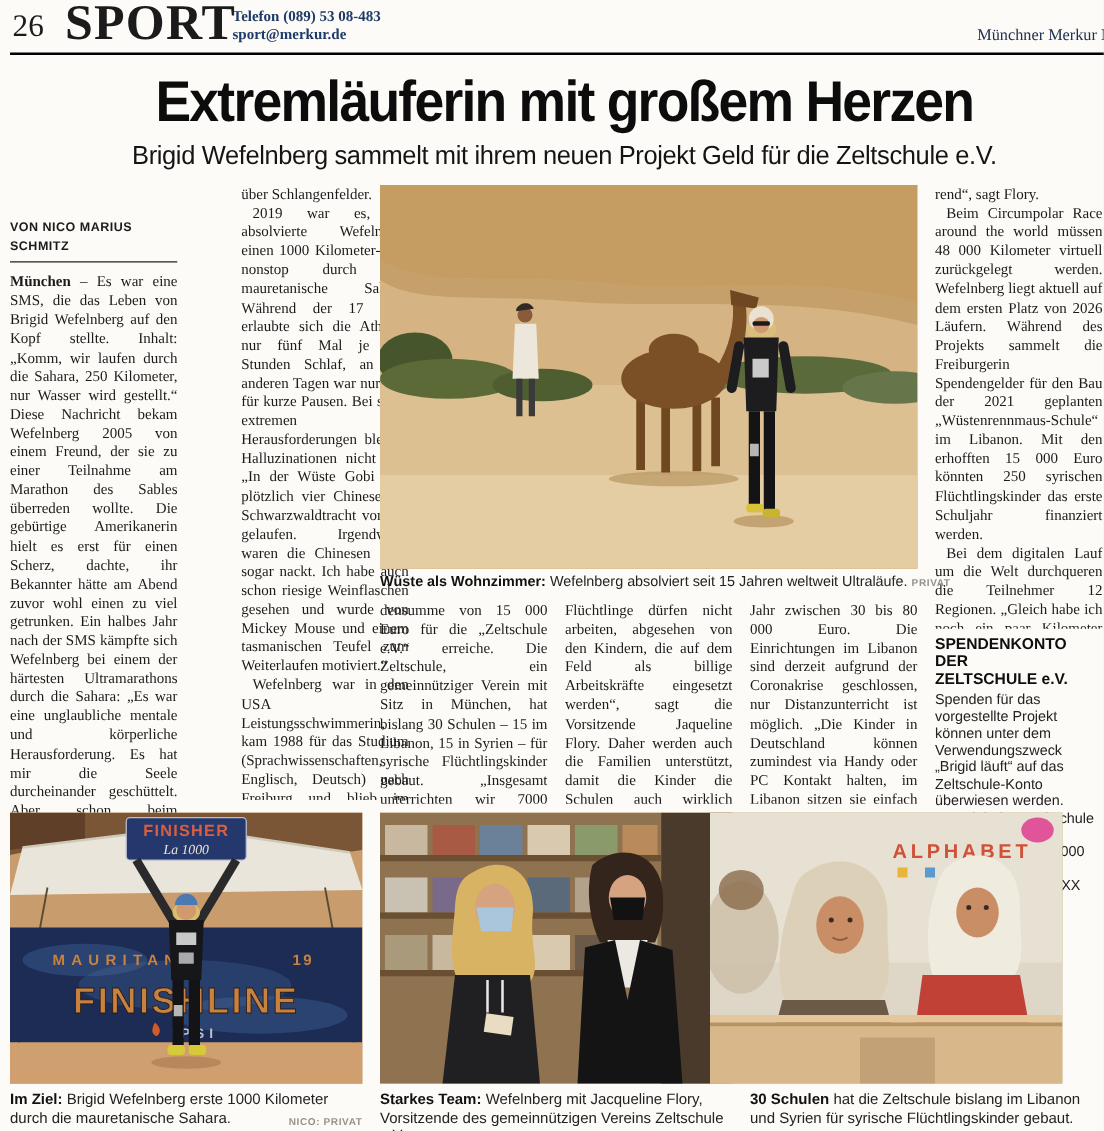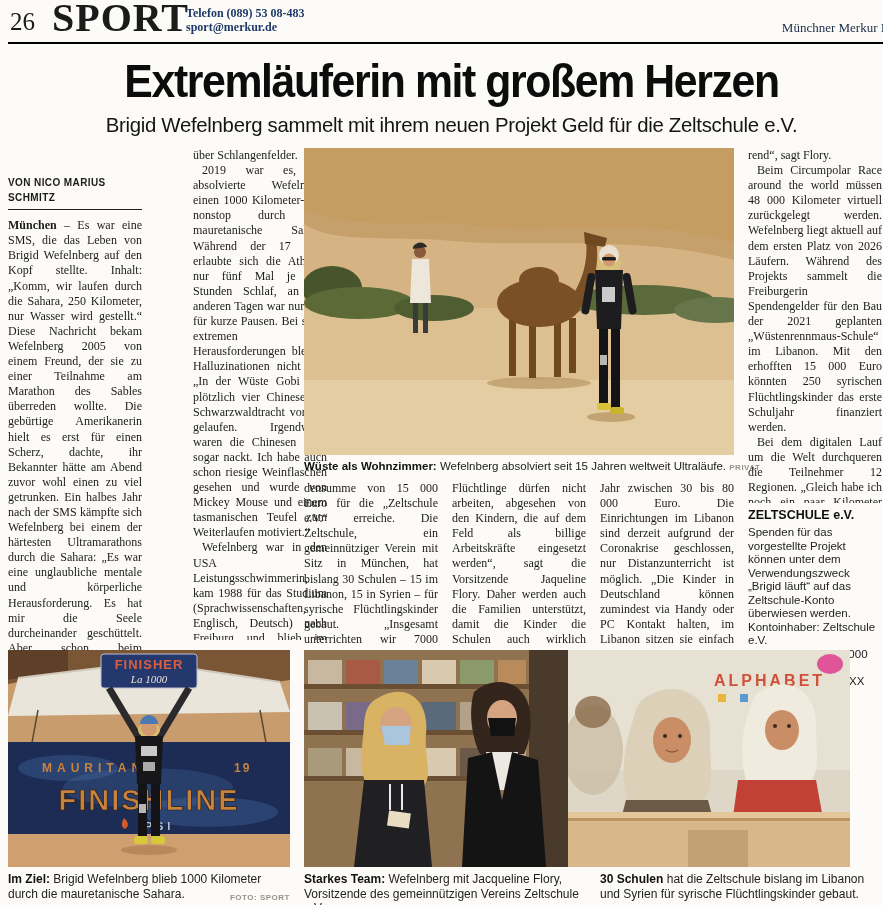--- a/index.html
+++ b/index.html
@@ -141,20 +141,21 @@
     <p>Jahr zwischen 30 bis 80 000 Euro. Die Einrichtungen im Libanon sind derzeit aufgrund der Coronakrise geschlossen, nur Distanzunterricht ist möglich. „Die Kinder in Deutschland können zumindest via Handy oder PC Kontakt halten, im Libanon sitzen sie einfach isoliert im kalten Zelt. Das ist frustrie-</p>
   </div>
 
   <div class="col" style="left:748px;top:148px;height:355px;">
     <p>rend“, sagt Flory.</p>
     <p class="indent">Beim Circumpolar Race around the world müssen 48 000 Kilometer virtuell zurückgelegt werden. Wefelnberg liegt aktuell auf dem ersten Platz von 2026 Läufern. Während des Projekts sammelt die Freiburgerin Spendengelder für den Bau der 2021 geplanten „Wüstenrennmaus-Schule“ im Libanon. Mit den erhofften 15 000 Euro könnten 250 syrischen Flüchtlingskinder das erste Schuljahr finanziert werden.</p>
     <p class="indent">Bei dem digitalen Lauf um die Welt durchqueren die Teilnehmer 12 Regionen. „Gleich habe ich noch ein paar Kilometer vor mir, dann bin ich in Costa Rica“, erzählt Wefelnberg am Telefon. Doch statt durch zentralamerikanische Regenwälder kämpft sich Wefelnberg in den kommenden Monaten für den guten Zweck weiter durch den Schwarzwald.</p>
   </div>
 
   <div class="donation-box">
+    <div class="box-title">SPENDENKONTO DER</div>
     <div class="box-title">ZELTSCHULE e.V.</div>
     <div class="box-body">Spenden für das vorgestellte Projekt können unter dem Verwendungszweck „Brigid läuft“ auf das Zeltschule-Konto überwiesen werden.</div>
     <div class="box-line">Kontoinhaber: Zeltschule e.V.</div>
     <div class="box-line">IBAN: DE44 7015 0000 1004 3195 29</div>
     <div class="box-line">BIC: SSKMDEMMXXX</div>
   </div>
 
   <div class="photo" style="left:8px;top:650px;width:282px;height:217px;">
     <svg width="282" height="217" viewBox="0 0 282 217">
       <rect width="282" height="217" fill="#c89c6d"></rect>
@@ -277,22 +278,22 @@
         <rect y="162" width="282" height="6" fill="#e3c79a"></rect>
         <rect y="168" width="282" height="49" fill="#d8b88a"></rect>
         <rect y="168" width="282" height="3" fill="#b99462"></rect>
         <rect x="120" y="180" width="60" height="37" fill="#c3a176"></rect>
       </g>
     </svg>
   </div>
 
   <div class="caption bottom-caption" style="left:8px;top:872px;width:282px;">
     <span class="lead">Im Ziel:</span>
-    <span>Brigid Wefelnberg blieb 1000 Kilometer durch die mauretanische Sahara.</span>
-    <span class="credit">FOTO: SPORT</span>
+    <span>Brigid Wefelnberg erste 1000 Kilometer durch die mauretanische Sahara.</span>
+    <span class="credit">NICO: PRIVAT</span>
   </div>
   <div class="caption bottom-caption" style="left:304px;top:872px;width:282px;">
     <span class="lead">Starkes Team:</span>
     <span>Wefelnberg mit Jacqueline Flory, Vorsitzende des gemeinnützigen Vereins Zeltschule e.V.</span>
     
   </div>
   <div class="caption bottom-caption" style="left:600px;top:872px;width:282px;">
     <span class="lead">30 Schulen</span>
     <span>hat die Zeltschule bislang im Libanon und Syrien für syrische Flüchtlingskinder gebaut.</span>
     

